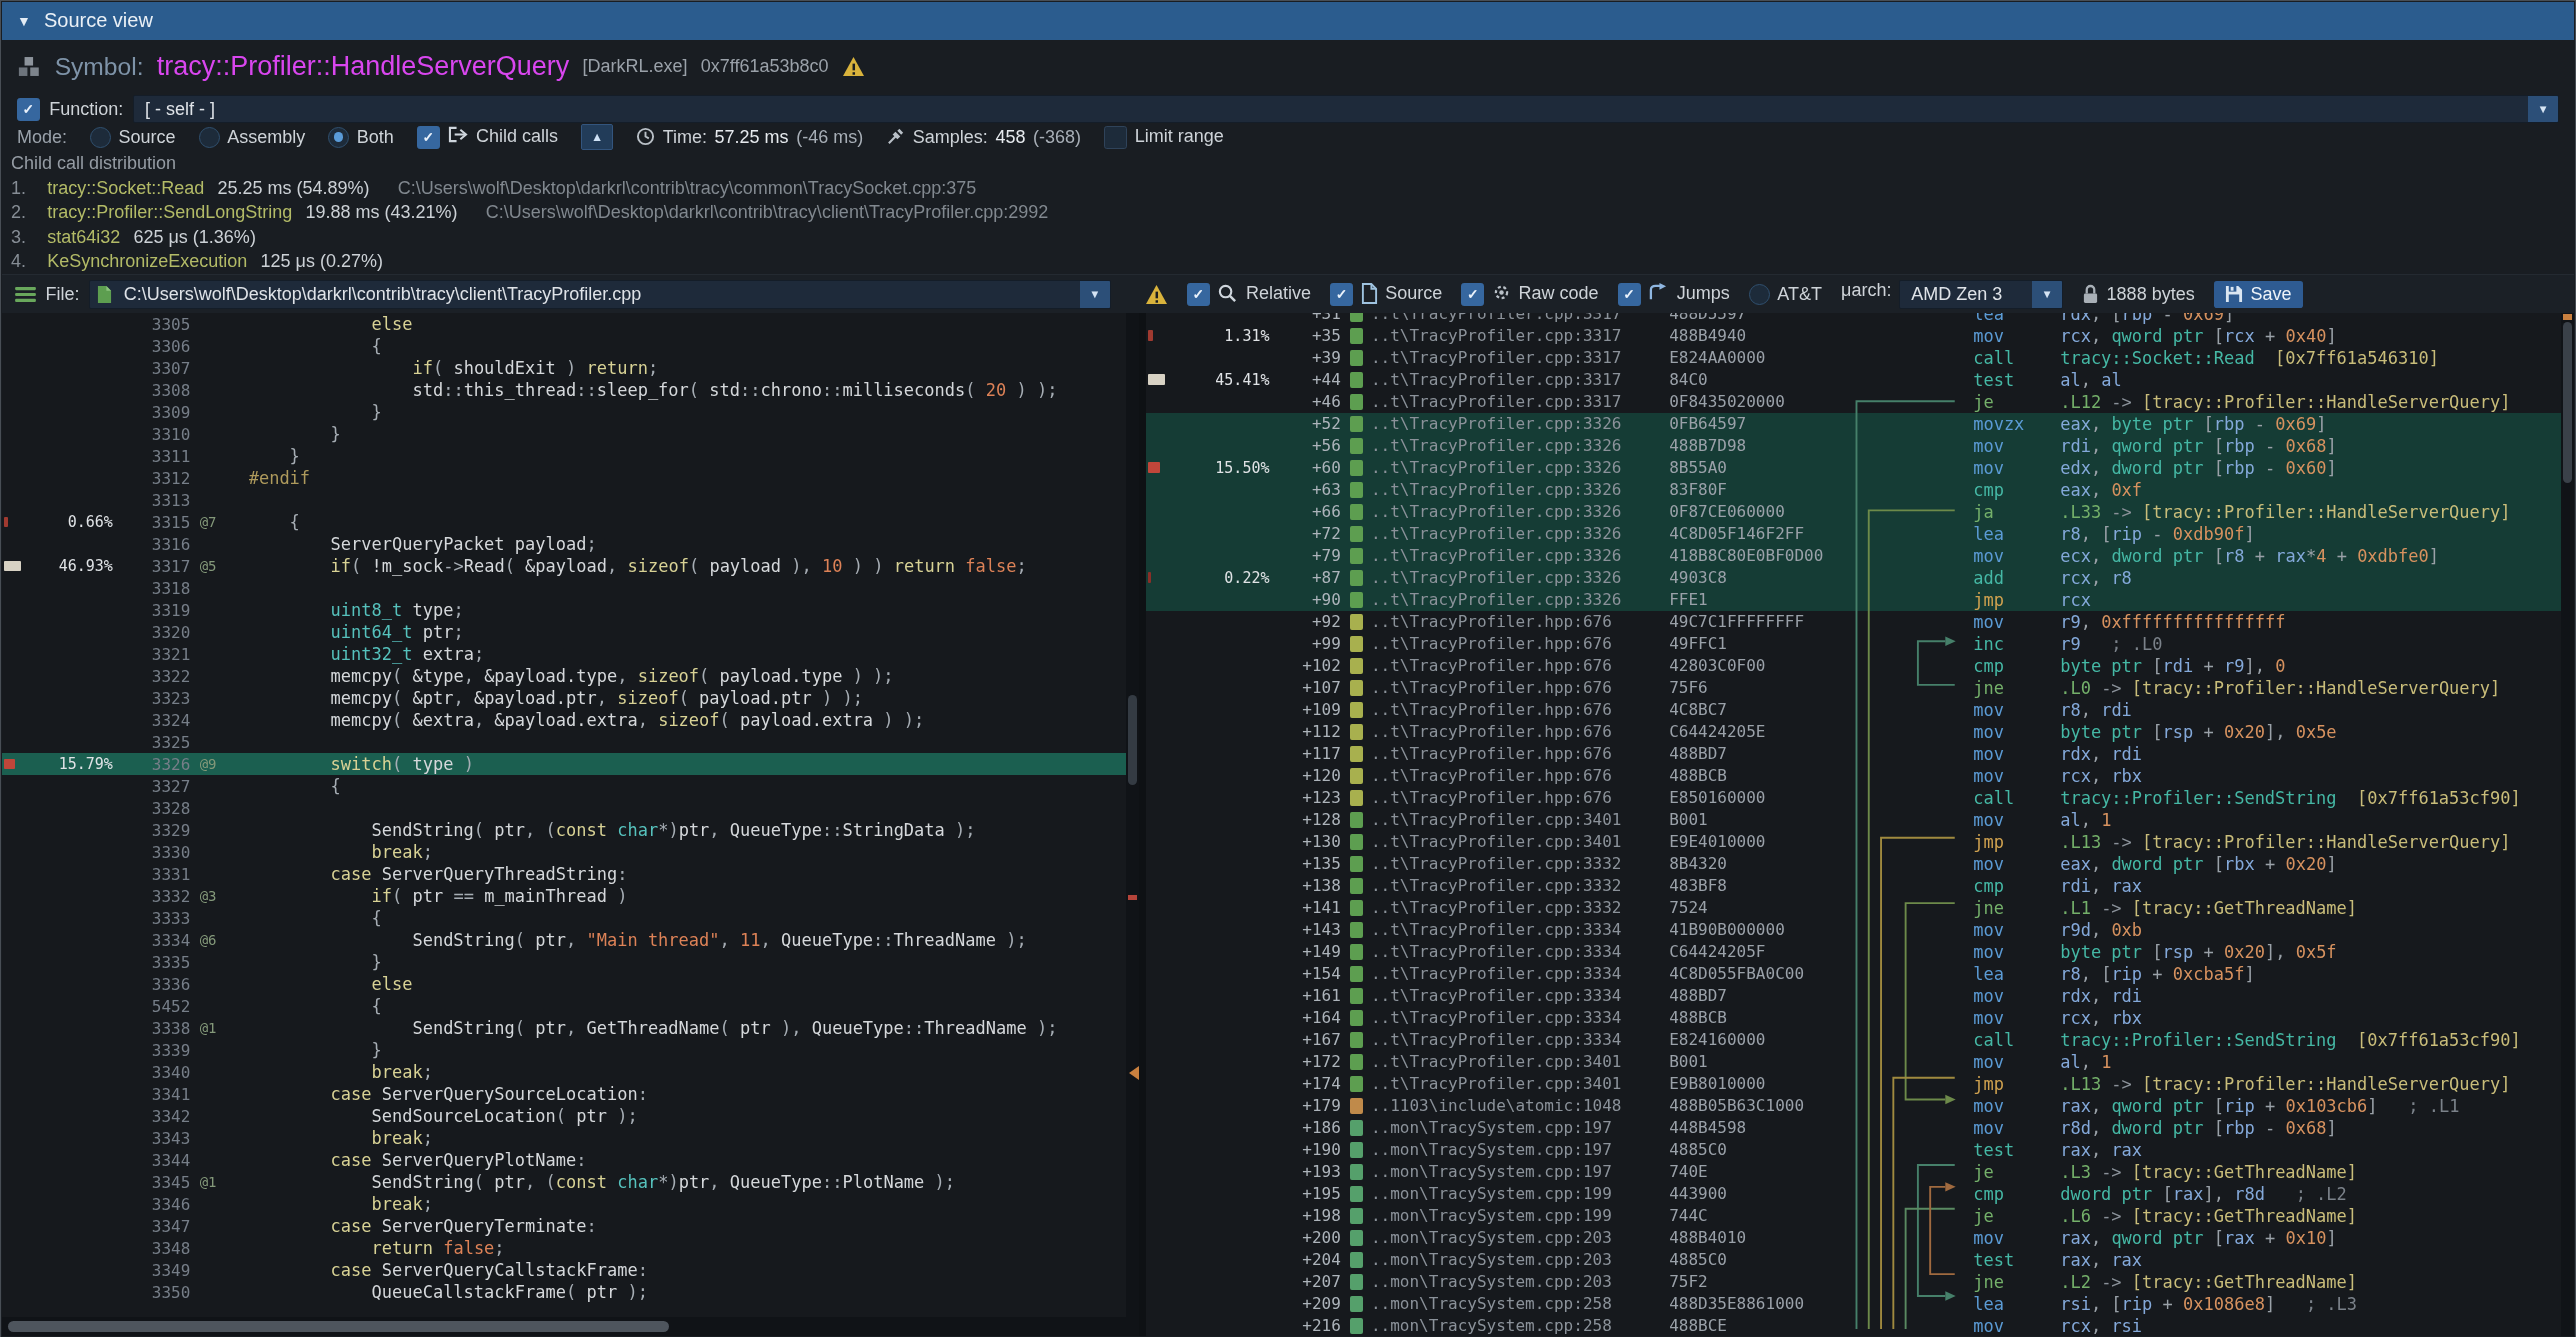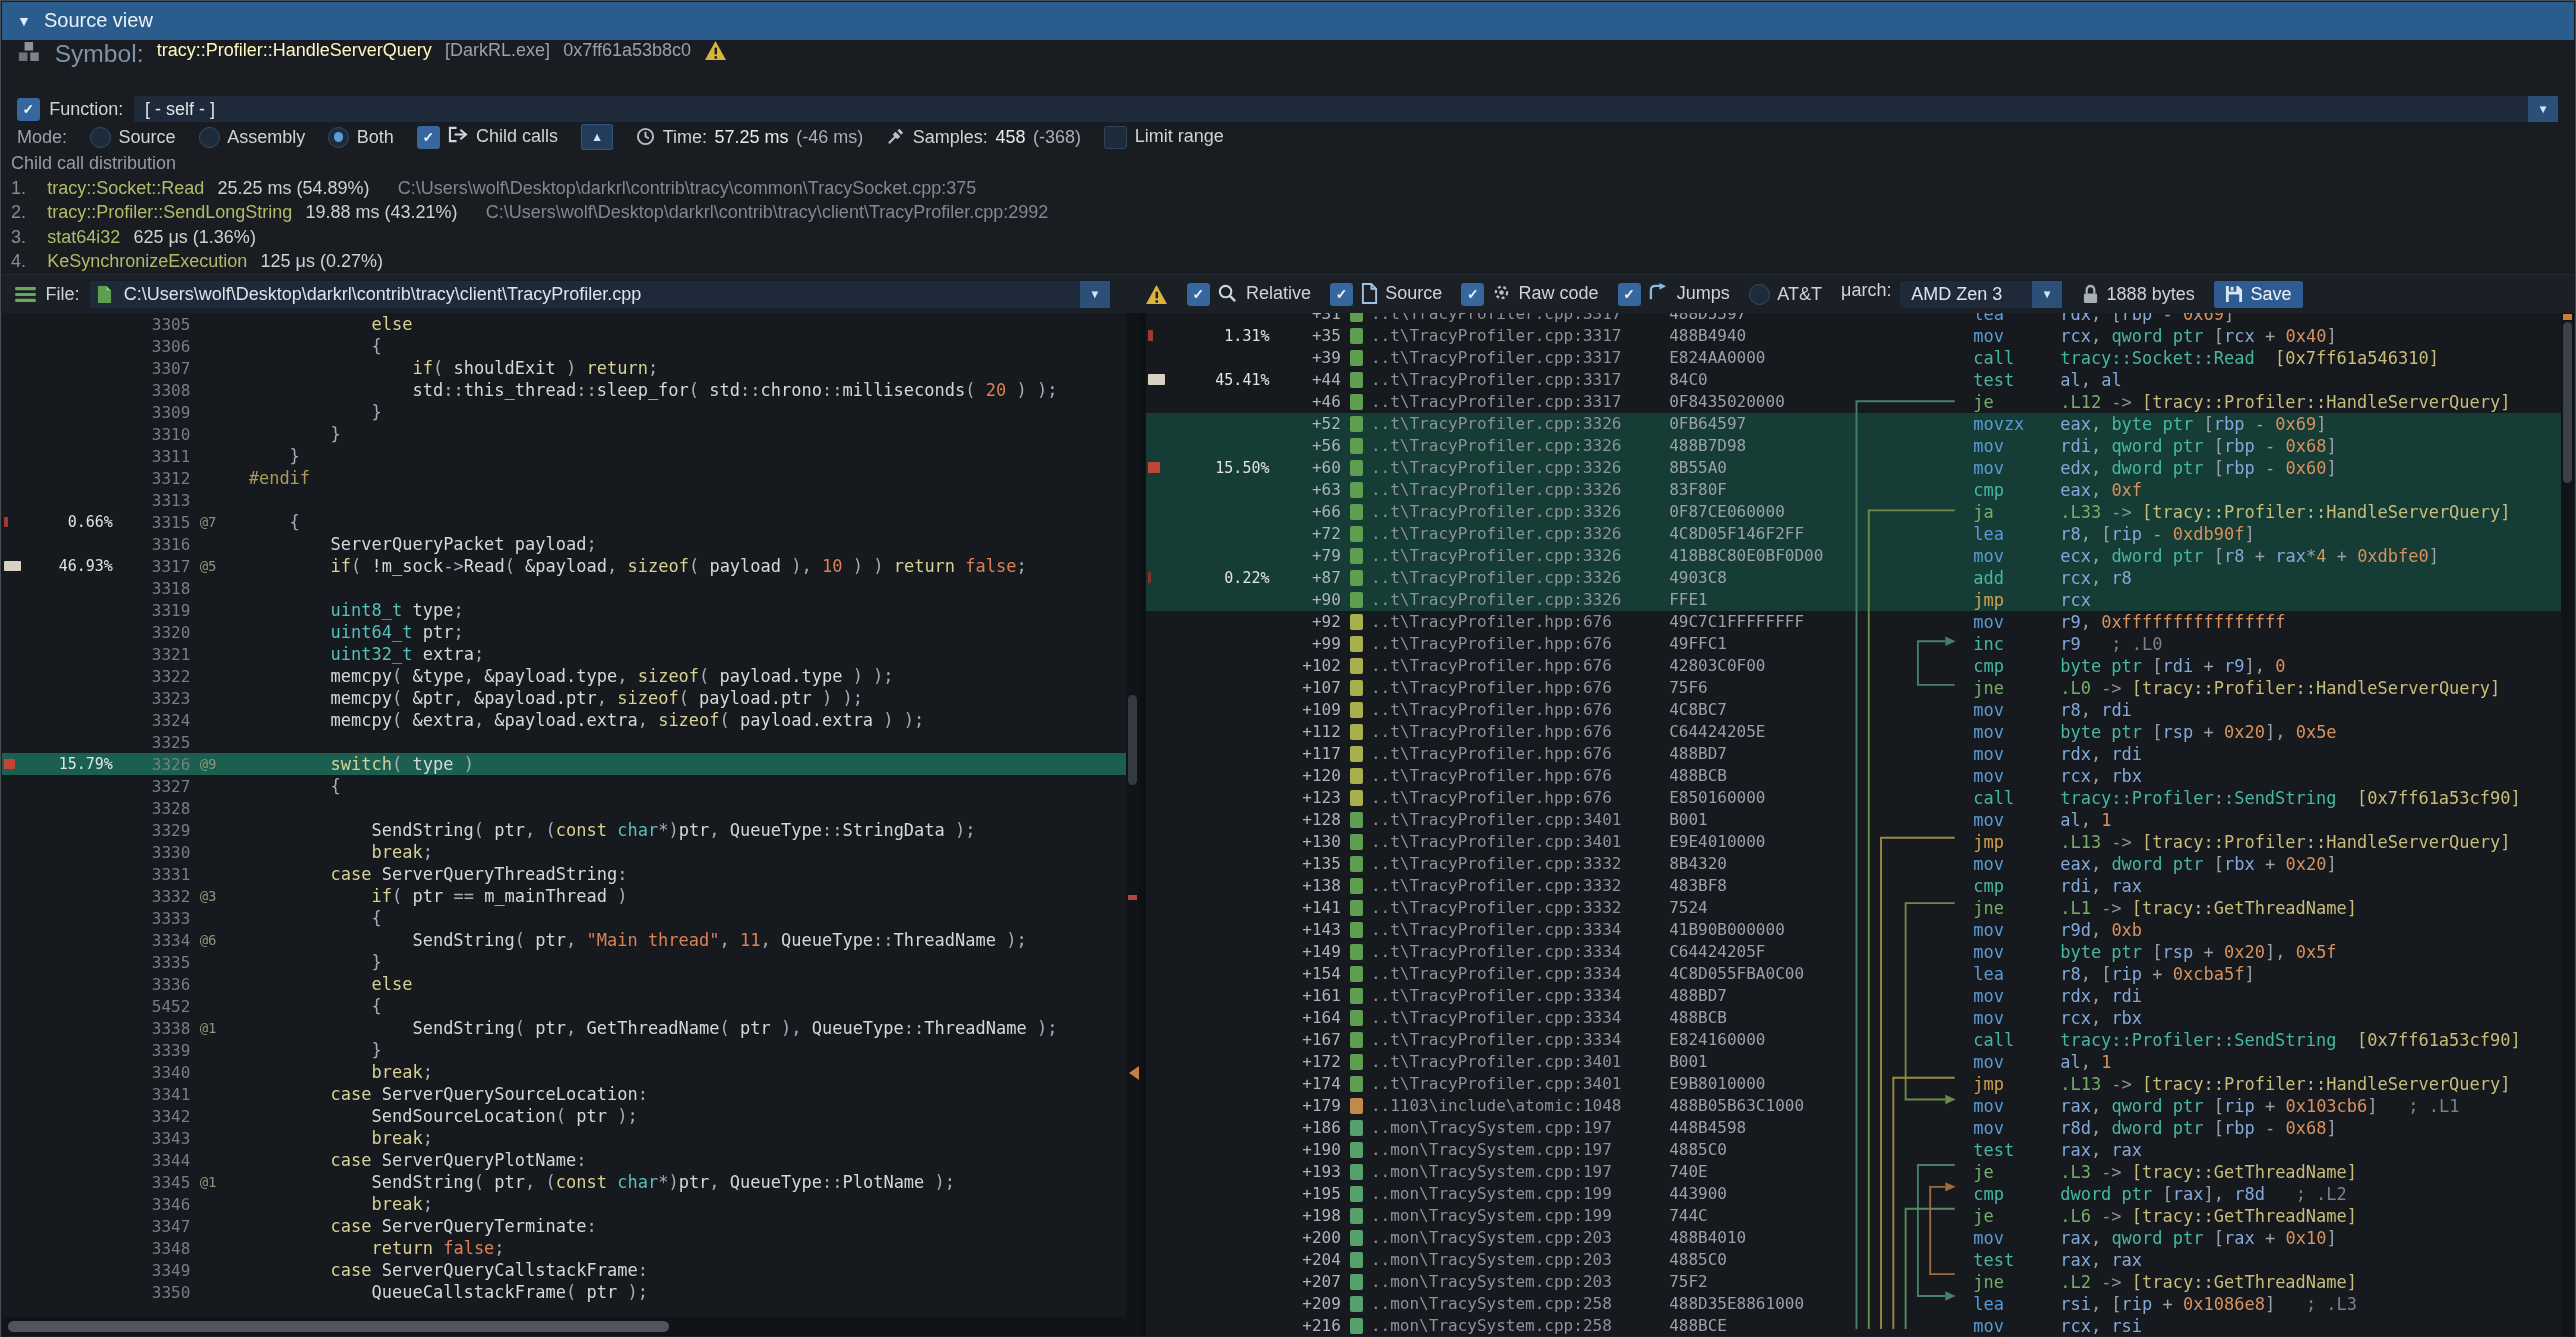--- a/index.html
+++ b/index.html
@@ -1,23 +1,23 @@
 <!DOCTYPE html>
 <html style="font-size:15px"><head>
 <meta charset="utf-8">
 <style>
   html,body{margin:0;padding:0}
   body{width:2576px;height:1338px;position:relative;background:#0b0d0f;font-family:"Liberation Sans",sans-serif;color:#ced3d8;overflow:hidden}
   .window{position:absolute;inset:0;border:0.9px solid #484e55;background:#191d22}
   .titlebar{position:absolute;left:0.9px;right:0.9px;top:0.9px;height:38px;background:#2b5c8e;display:flex;align-items:center;gap:13.2px;padding:0 15px}
   .tri{font-size:14px;color:#e3ecf5}
   .title{font-size:20px;color:#eaf0f6}
-  .symbol-row{position:absolute;left:0.9px;right:0.9px;top:39px;height:53px;display:flex;gap:13.2px;padding:0 15px}
+  .symbol-row{position:absolute;left:0.9px;right:0.9px;top:39px;height:53px;display:flex;align-items:center;gap:13.2px;padding:0 15px}
   .sym-label{font-size:24.6px;color:#7e93a8}
-  .sym-name{font-size:18px;color:#fef9c3}
+  .sym-name{font-size:27px;color:#d946ef}
   .sym-mod,.sym-addr{font-size:18px;color:#9aa1a9}
   .function-row{position:absolute;left:0.9px;right:0.9px;top:94px;height:28px;display:flex;align-items:center;gap:9.4px;padding:0 15px}
   .lbl{font-size:18px;color:#ced3d8;white-space:nowrap}
   .lbl.dim{color:#9aa2ab}
   .val{font-size:18px;color:#e6eaee}
   .delta{font-size:18px;color:#a7aeb6}
   .combo{height:26.4px;background:#1e2a3a;border:0.9px solid #141d28;display:flex;align-items:center;border-radius:1.9px;overflow:hidden}
   .combo-val{flex:1;padding:0 11.3px;font-size:18px;color:#dfe3e8;white-space:nowrap;overflow:hidden}
   .combo-arrow{width:30px;align-self:stretch;background:#2c4f78;color:#d5e4f4;font-size:11.3px;display:flex;align-items:center;justify-content:center;flex:none}
   .fn-combo{flex:1}

